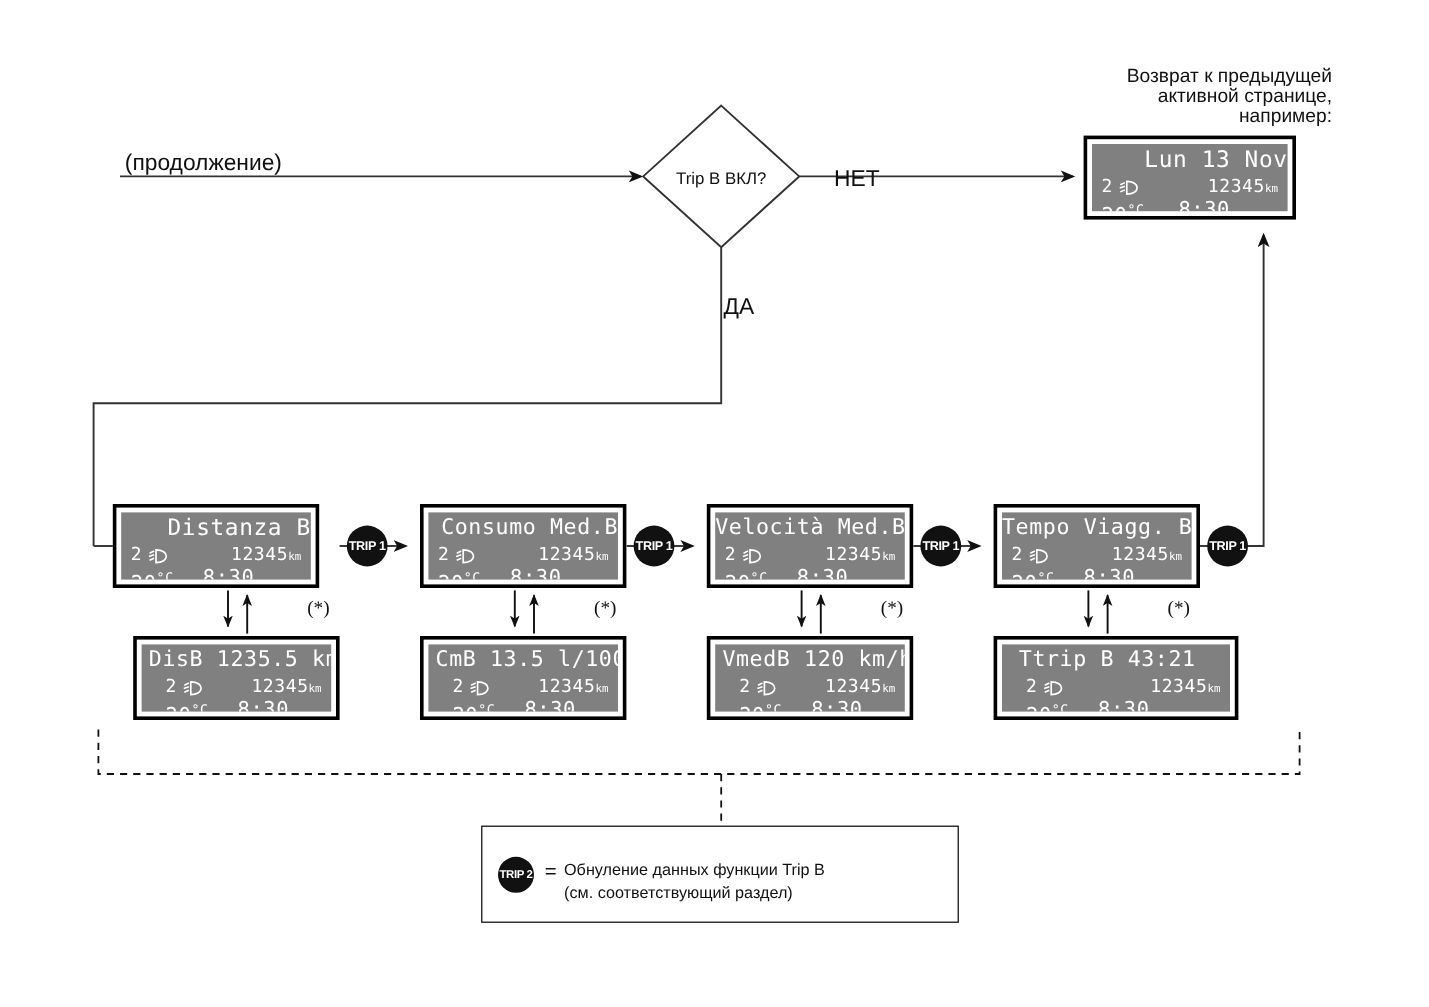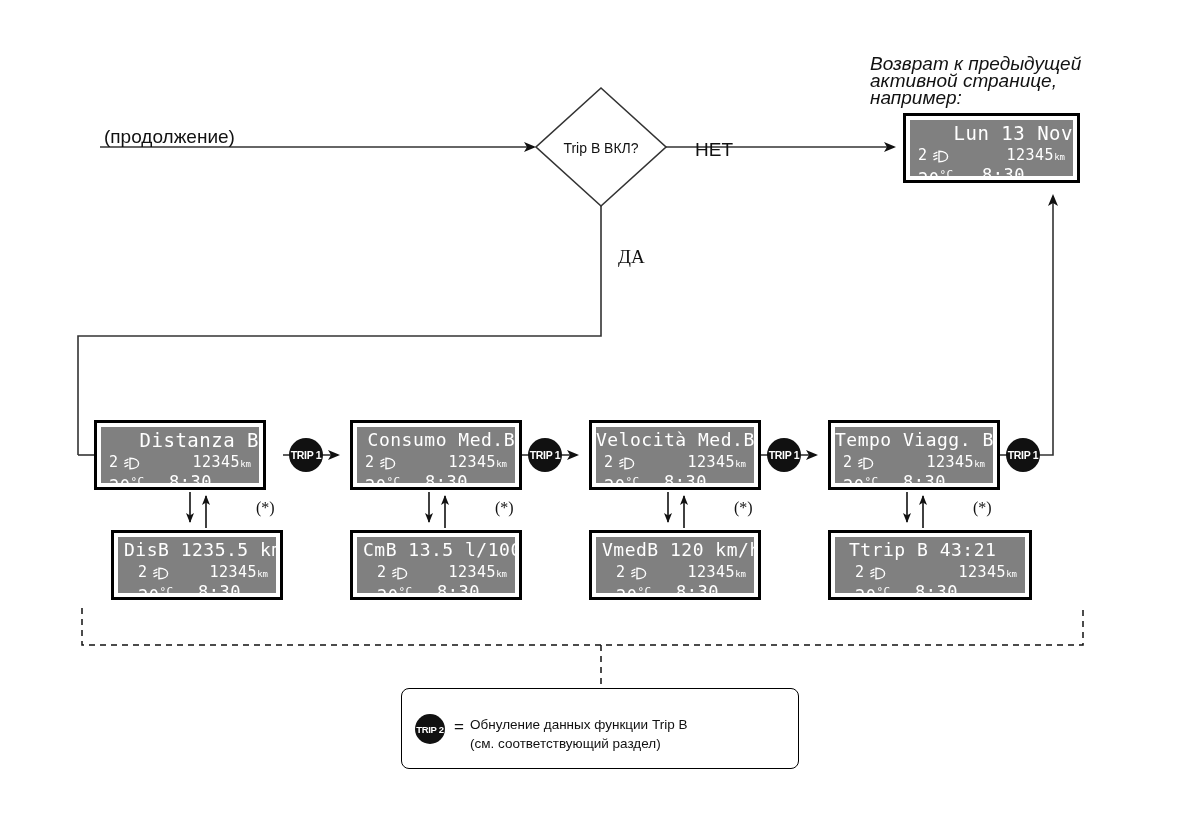--- a/index.html
+++ b/index.html
@@ -31,21 +31,21 @@
   .trip{position:absolute;width:34px;height:34px;border-radius:50%;
         background:#111;color:#fff;display:flex;align-items:center;
         justify-content:center;font-size:10.5px;font-weight:bold;
         font-family:"Liberation Sans",sans-serif;letter-spacing:-0.3px;}
   .trip.sm{width:30px;height:30px;font-size:9.5px;}
 
   
   .lbl{position:absolute;font-size:19px;white-space:nowrap;}
   .star{position:absolute;font-size:16px;font-family:"Liberation Serif",serif;}
   .diamond-txt{position:absolute;font-size:14px;text-align:center;width:140px;}
-  .ret-note{position:absolute;text-align:left;font-size:19px;line-height:17px;width:240px;font-style:italic;}
+  .ret-note{position:absolute;text-align:right;font-size:16px;line-height:17px;width:240px;}
 
   
   .legend{position:absolute;border:1.6px solid #000;background:#fff;box-sizing:border-box;}
   .legend-eq{position:absolute;font-size:17px;}
   .legend-txt{position:absolute;font-size:13.5px;line-height:19px;}
 </style>
 </head>
 <body>
 
 <div class="stage">
@@ -94,21 +94,21 @@
     <path d="M82,608 L82,645 L1083,645 L1083,608" fill="none" stroke="#111" stroke-width="1.5" stroke-dasharray="6,5"></path>
     <path d="M601,645 L601,688" fill="none" stroke="#111" stroke-width="1.5" stroke-dasharray="6,5"></path>
   </svg>
 
   <div class="lbl" style="left:104px;top:126px;">(продолжение)</div>
 
   <div class="diamond-txt" style="left:531px;top:140px;">Trip B ВКЛ?</div>
 
   <div class="lbl" style="left:695px;top:139px;">НЕТ</div>
 
-  <div class="lbl" style="left:618px;top:246px;font-family:Liberation Serif, serif;">ДА</div>
+  <div class="lbl" style="left:603px;top:246px;">ДА</div>
 
   <div class="ret-note" style="left:870px;top:55px;">
     <div>Возврат к предыдущей</div>
     <div>активной странице,</div>
     <div>например:</div>
   </div>
 
   <div class="lcd" style="left:903px;top:113px;width:177px;height:70px;">
     <div class="lcd-inner">
       <div class="lcd-line l-title">Lun 13 Nov</div>
@@ -267,21 +267,21 @@
       <div class="lcd-line row3">
         <span class="r-left" style="left:20px;"><span>20</span><span class="deg">°C</span></span>
         <span style="position:absolute;left:80px;top:0;">8:30</span>
       </div>
     </div>
   </div>
 
   <div class="trip" style="left:1006px;top:438px;">TRIP 1</div>
   <div class="star" style="left:973px;top:499px;">(*)</div>
 
-  <div class="legend" style="left:401px;top:688px;width:398px;height:81px;border-radius:8px;">
+  <div class="legend" style="left:401px;top:688px;width:398px;height:81px;">
     <div class="trip sm" style="left:13px;top:25px;">TRIP 2</div>
     <div class="legend-eq" style="left:52px;top:28px;">=</div>
     <div class="legend-txt" style="left:68px;top:26px;">
       <div>Обнуление данных функции Trip B</div>
       <div>(см. соответствующий раздел)</div>
     </div>
   </div>
 
 </div>
 

